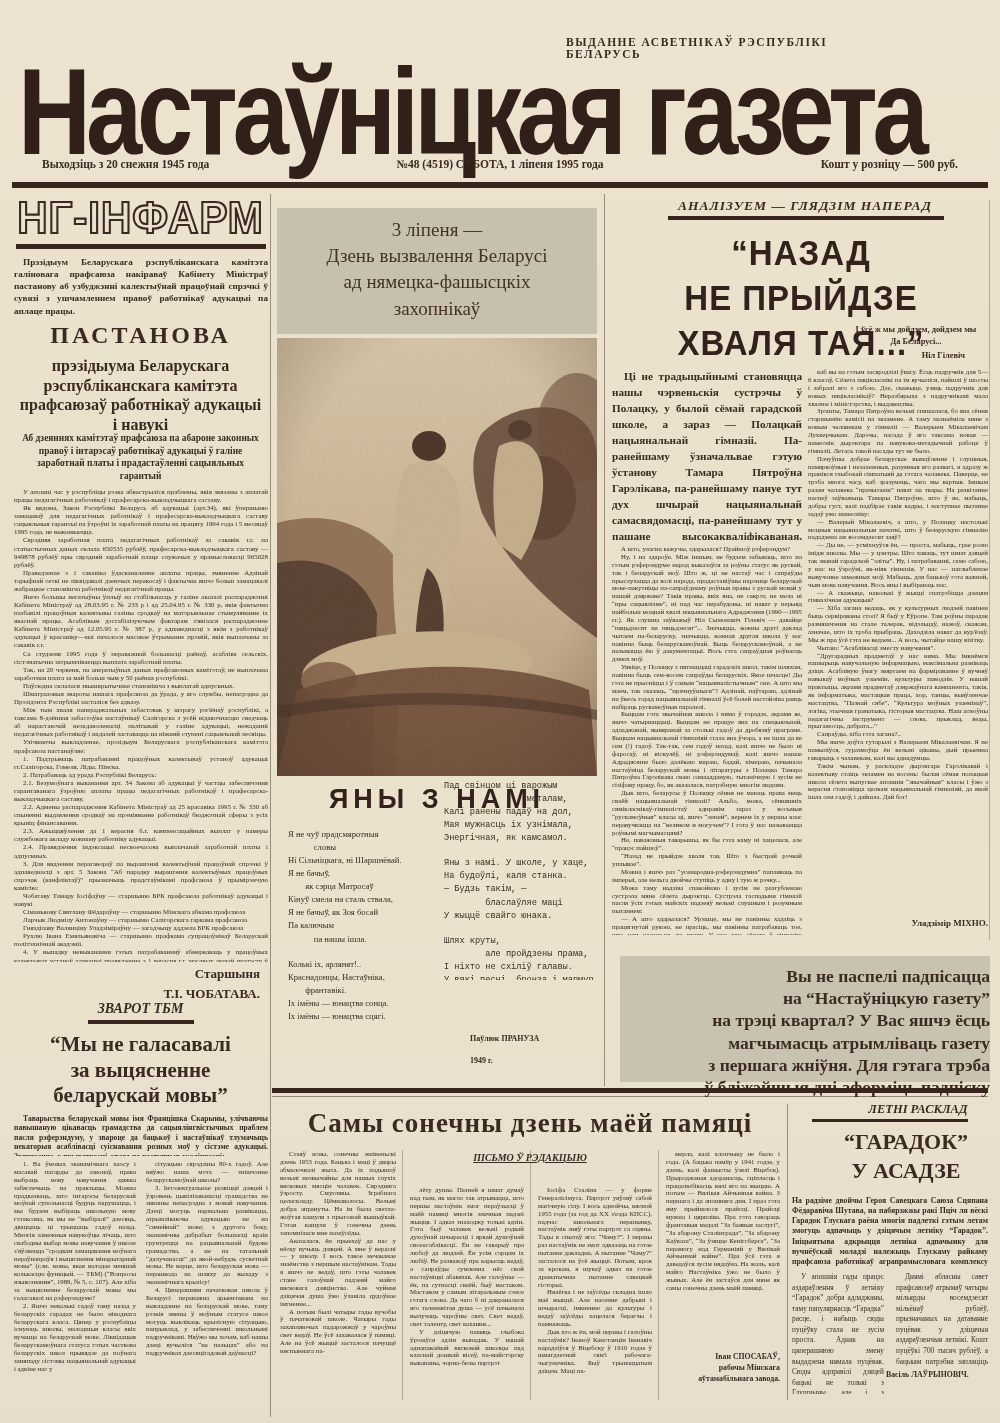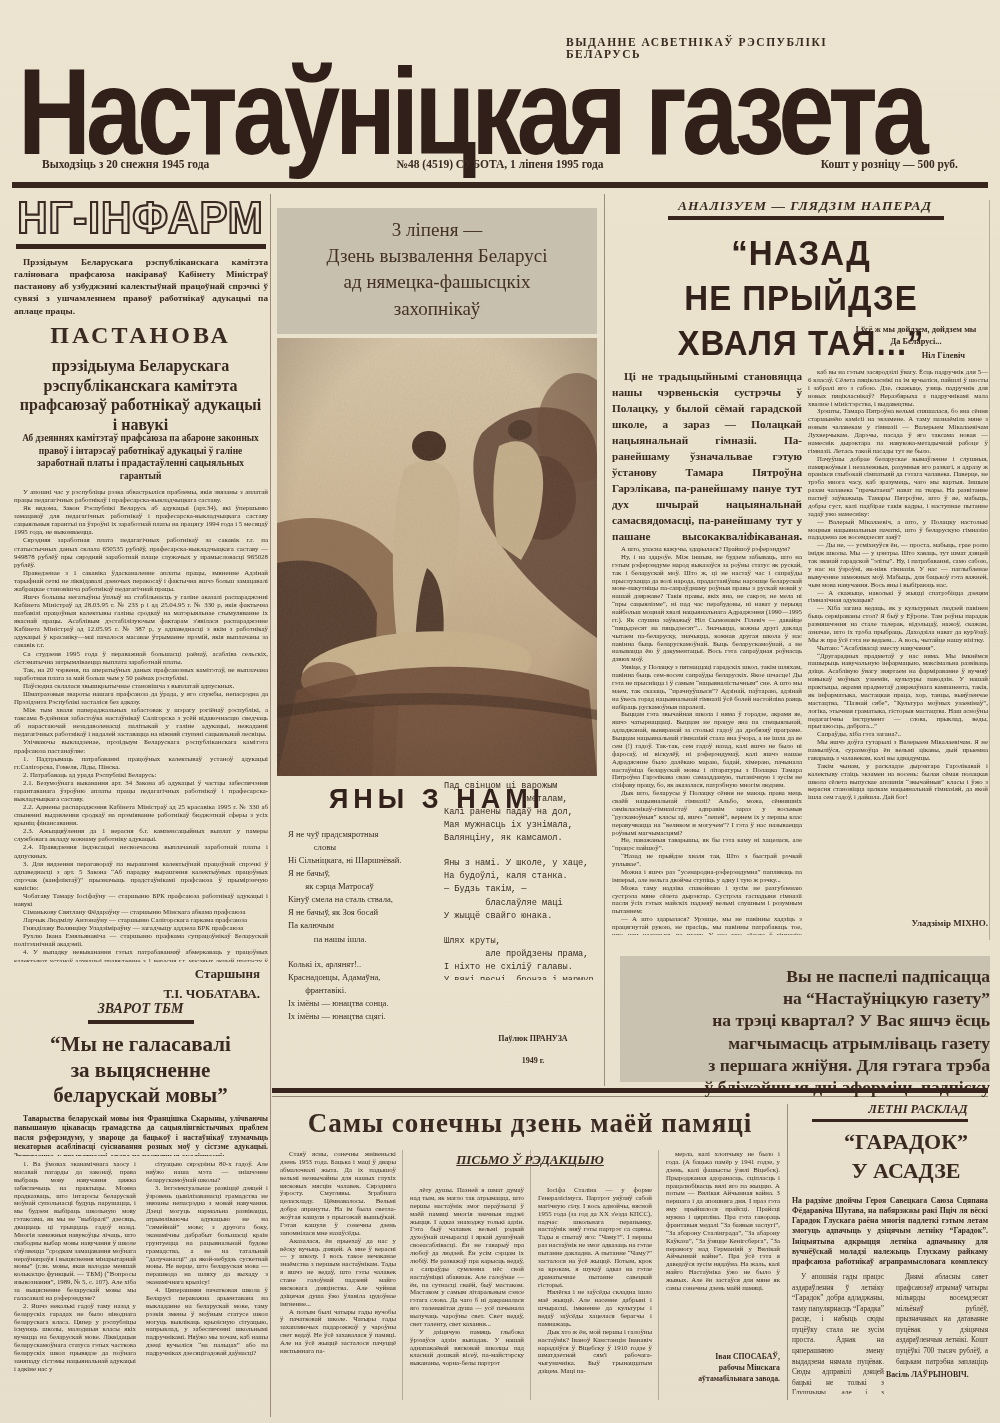--- a/index.html
+++ b/index.html
@@ -41,21 +41,21 @@
   .pastanova-a { font-size:9.4px; font-weight:bold; text-align:center; line-height:1.35; }
   .sig { font-size:13px; font-weight:bold; text-align:right; line-height:1.5; }
   .kicker { font-style:italic; font-weight:bold; text-align:center; }
   .tbm-h { font-size:21px; font-weight:bold; text-align:center; line-height:1.22; }
 
   
   .cap-box { background:#c7c0ae; text-align:center; font-size:19px; line-height:1.38; color:#453126; padding-top:9px; }
   .yany { font-family:"Liberation Sans", sans-serif; font-weight:900; font-size:27px; letter-spacing:5px; text-align:center; color:#33221c; transform:scaleY(1.05); }
   .poem p { margin:0; font-size:8.6px; line-height:1.52; white-space:pre; }
   .poem p:empty { height:12px; }
-  .poem-sign { font-size:8px; font-weight:bold; text-align:center; }
+  .poem-sign { font-size:8px; font-weight:bold; text-align:left; }
 
   
   .an-headline { font-family:"Liberation Sans", sans-serif; font-weight:900; font-size:33px; line-height:1.28; text-align:center; color:#33221c; letter-spacing:1px; transform:scaleY(1.08); transform-origin:top center; white-space:pre-line; }
   .epigraph { font-size:8.4px; font-weight:bold; text-align:center; line-height:1.4; white-space:pre-line;margin-left:16px; }
   .ep-auth { font-size:8.4px; font-weight:bold; text-align:right; }
   .an-lead p { font-size:11.2px; line-height:1.43; font-weight:bold; text-align:justify; text-indent:12px; }
   .sub-box { background:#c9c2b0; text-align:right; font-weight:bold; font-size:17.5px; line-height:1.27; color:#3d2b22; padding-top:9px; white-space:pre-line; }
 
   
   .mem-h { font-size:27px; font-weight:bold; text-align:center; letter-spacing:1px; }
@@ -190,32 +190,32 @@
     <p>            словы</p>
     <p>Ні Сільніцкага, ні Шаршнёвай.</p>
     <p>Я не бачыў,</p>
     <p>        як сэрца Матросаў</p>
     <p>Кінуў смела на сталь ствала,</p>
     <p>Я не бачыў, як Зоя босай</p>
     <p>Па калючым</p>
     <p>            па нашы ішла.</p>
     <p></p>
     <p>Колькі іх, арлянят!..</p>
-    <p>Краснадонцы, Адамаўна,</p>
+    <p>Краснадонцы, Настаўніка,</p>
     <p>        франтавікі.</p>
     <p>Іх імёны — юнацтва сонца.</p>
     <p>Іх імёны — юнацтва сцягі.</p>
     <p></p>
   </div>
 <div class="abs poem clip" style="left:444px; top:780px; width:154px; height:200px;font-family:Liberation Mono, monospace;">
     <p>Пад свінцом ці варожым</p>
     <p>                металам,</p>
     <p>Калі ранены падаў на дол,</p>
     <p>Мая мужнасць іх узнімала,</p>
-    <p>Валянціну, як камсамол.</p>
+    <p>Энергічная, як камсамол.</p>
     <p></p>
     <p>Яны з намі. У школе, у хаце,</p>
     <p>На будоўлі, каля станка.</p>
     <p>— Будзь такім, —</p>
     <p>        бласлаўляе маці</p>
     <p>У жыццё свайго юнака.</p>
     <p></p>
     <p>Шлях круты,</p>
     <p>        але пройдзены прама,</p>
     <p>І ніхто не схіліў галавы.</p>
@@ -267,21 +267,21 @@
 на “Настаўніцкую газету”
 на трэці квартал? У Вас яшчэ ёсць
 магчымасць атрымліваць газету
 з першага жніўня. Для гэтага трэба
 ў бліжэйшыя дні аформіць падпіску</div>
 
 <div class="abs rule" style="left:272px; right:12px; top:1088px; height:5px;"></div>
 <div class="abs" style="left:272px; right:12px; top:1096px; height:1px; background:rgba(60,40,30,.5);"></div>
 
 <div class="abs mem-h" style="left:286px; top:1108px; width:488px;">Самы сонечны дзень маёй памяці</div>
-<div class="abs kicker" style="left:408px; top:1152px; width:244px; font-size:13px; text-decoration:underline;">ПІСЬМО Ў РЭДАКЦЫЮ</div>
+<div class="abs kicker" style="left:408px; top:1152px; width:244px; font-size:10px; text-decoration:underline;">ПІСЬМО Ў РЭДАКЦЫЮ</div>
 <div class="abs vrule-thin" style="left:402px; top:1150px; height:250px;"></div>
 <div class="abs vrule-thin" style="left:530px; top:1150px; height:250px;"></div>
 <div class="abs vrule-thin" style="left:658px; top:1150px; height:250px;"></div>
 <div class="abs small2 copy clip" style="left:280px; top:1150px; width:116px; height:252px;">
     <p>Стаяў ясны, сонечны жнівеньскі дзень 1953 года. Бацька і маці ў двары абмалочвалі жыта. Да іх падышоў вельмі незвычайны для нашых глухіх вясковых мясцін чалавек. Сярэдняга ўзросту. Смуглявы. Зграбнага целаскладу. Цёмнавалосы. Вельмі добра апрануты. На ім была светла-жоўтая кашуля з прыгожай вышыўкай. Гэтая кашуля ў сонечны дзень запомнілася мне назаўсёды.</p>
     <p>Аказалася, ён прыехаў да нас у вёску вучыць дзяцей. А мне ў верасні — у школу. І вось такое нечаканае знаёмства з першым настаўнікам. Тады я яшчэ не ведаў, што гэты чалавек стане галоўнай падзеяй майго вясковага дзяцінства. Але чуйная дзіцячая душа ўжо ўлавіла цудоўнае імгненне...</p>
     <p>А потым былі чатыры гады вучобы ў пачатковай школе. Чатыры гады захапляючых падарожжаў у чароўны свет ведаў. Не ўсё захавалася ў памяці. Але на ўсё жыццё засталося пачуццё няспыннага па-</p>
   </div>
 <div class="abs small2 copy clip" style="left:410px; top:1186px; width:114px; height:216px;">
     <p>лёту душы. Пазней я шмат думаў над тым, як магло так атрымацца, што першы настаўнік змог пераўзысці ў маёй памяці многія значныя падзеі жыцця. І адказ знаходжу толькі адзін. Гэта быў чалавек вельмі рэдкай духоўнай шчырасці і яркай душэўнай своеасаблівасці. Ён не гаварыў пра любоў да людзей. Ён усім сэрцам іх любіў. Не разважаў пра карысць ведаў, а сапраўды сумленна нёс свой настаўніцкі абавязак. Але галоўнае — ён, па сутнасці сваёй, быў мастаком. Мастаком у самым літаральным сэнсе гэтага слова. Да чаго б ні дакраналася яго таленавітая душа — усё пачынала вылучаць чароўны свет. Свет ведаў, свет таленту, свет кахання...</p>

